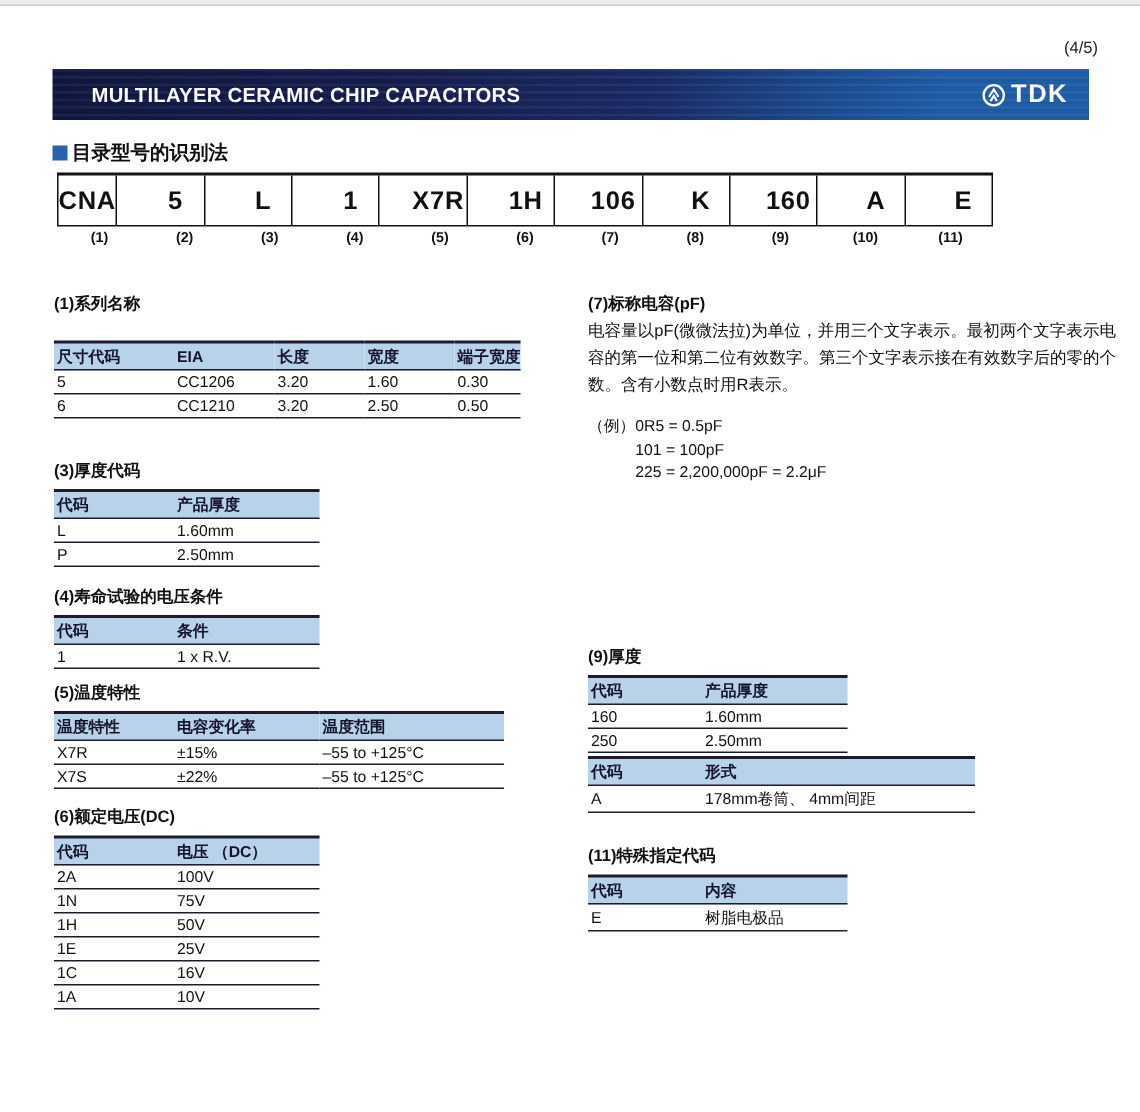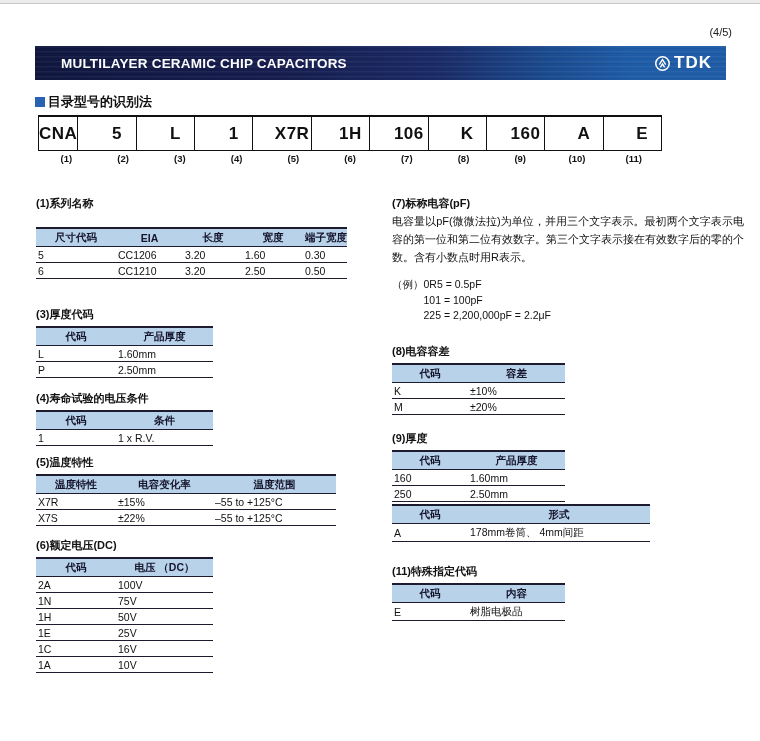--- a/index.html
+++ b/index.html
@@ -38,21 +38,21 @@
   .pn-cell:last-child { border-right:none; }
   .pn-code { font-size:17px; font-weight:bold; letter-spacing:.5px; }
   .pn-labels { display:flex; margin-top:2px; }
   .pn-label { flex:1 1 0; text-align:center; font-size:9.5px; font-weight:bold; }
 
   
   .sec { position:absolute; }
   .sec-heading { font-size:11px; font-weight:bold; line-height:14px; margin-bottom:5px; white-space:nowrap; }
 
   table.dtable { border-collapse:collapse; table-layout:fixed; }
-  table.dtable th { background:#b8d2ea; font-size:10.5px; font-weight:bold; text-align:center;
+  table.dtable th { background:#b8d2ea; font-size:10.5px; font-weight:bold; text-align:left;
                     padding:1.5px 2px 1.5px 2px; border-top:2px solid #1c1c2e; border-bottom:1.5px solid #1c1c2e;
                     color:#14142a; white-space:nowrap; }
   table.dtable td { font-size:10.5px; padding:1.5px 2px; border-bottom:1px solid #1c1c2e; white-space:nowrap; }
   table.dtable tbody tr:last-child td { border-bottom:1.5px solid #1c1c2e; }
 
   
   .body-text { font-size:11px; line-height:18px; margin-top:2px; text-align:justify; }
   .examples { display:flex; margin-top:11px; font-size:10.5px; line-height:15.5px; }
   .ex-label { white-space:nowrap; }
   .ex-lines div { white-space:nowrap; }
@@ -301,45 +301,20 @@
     <div class="examples">
       <span class="ex-label">（例）</span>
       <div class="ex-lines">
         <div>0R5 = 0.5pF</div>
         <div>101 = 100pF</div>
         <div>225 = 2,200,000pF = 2.2μF</div>
       </div>
     </div>
   </div>
 
-  <div class="sec" style="left:392px; top:344px;">
-    <div class="sec-heading">(8)电容容差</div>
-    <table class="dtable" style="width:173px;">
-        <colgroup>
-          <col style="width: 76px;">
-          <col style="width: 97px;">
-        </colgroup>
-        <thead>
-          <tr>
-            <th>代码</th>
-            <th>容差</th>
-          </tr>
-        </thead>
-        <tbody>
-          <tr>
-            <td>K</td>
-            <td>±10%</td>
-          </tr>
-          <tr>
-            <td>M</td>
-            <td>±20%</td>
-          </tr>
-        </tbody>
-      </table>
-  </div>
 
   <div class="sec" style="left:392px; top:431px;">
     <div class="sec-heading">(9)厚度</div>
     <table class="dtable" style="width:173px;">
         <colgroup>
           <col style="width: 76px;">
           <col style="width: 97px;">
         </colgroup>
         <thead>
           <tr>

